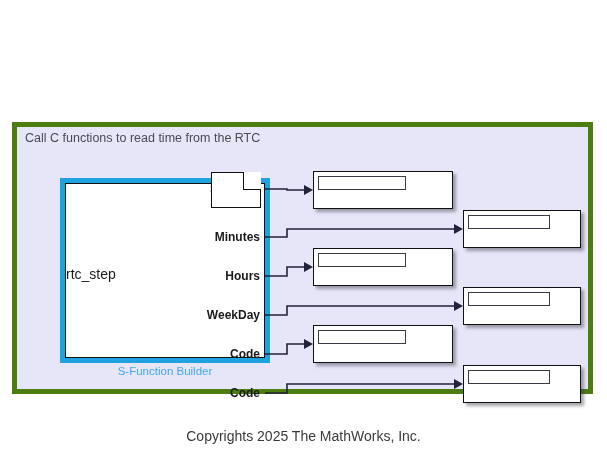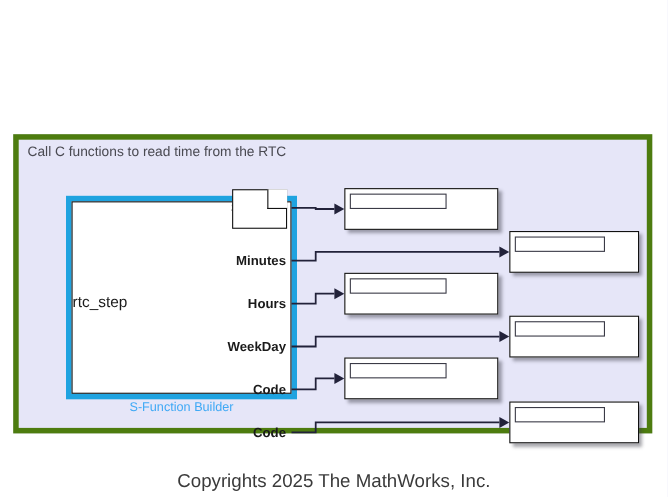--- a/index.html
+++ b/index.html
@@ -138,21 +138,21 @@
     width:581px;height:272px;
     pointer-events:none;
     z-index:5;
   }
 
   
   #footer{
     position:absolute;
     left:0;top:428px;width:607px;
     text-align:center;
-    font-size:17px;
+    font-size:14px;
     color:#3a3a3a;
   }
 </style>
 </head>
 <body>
 
 <div id="title">
 </div>
 
 <div id="canvas-panel">

